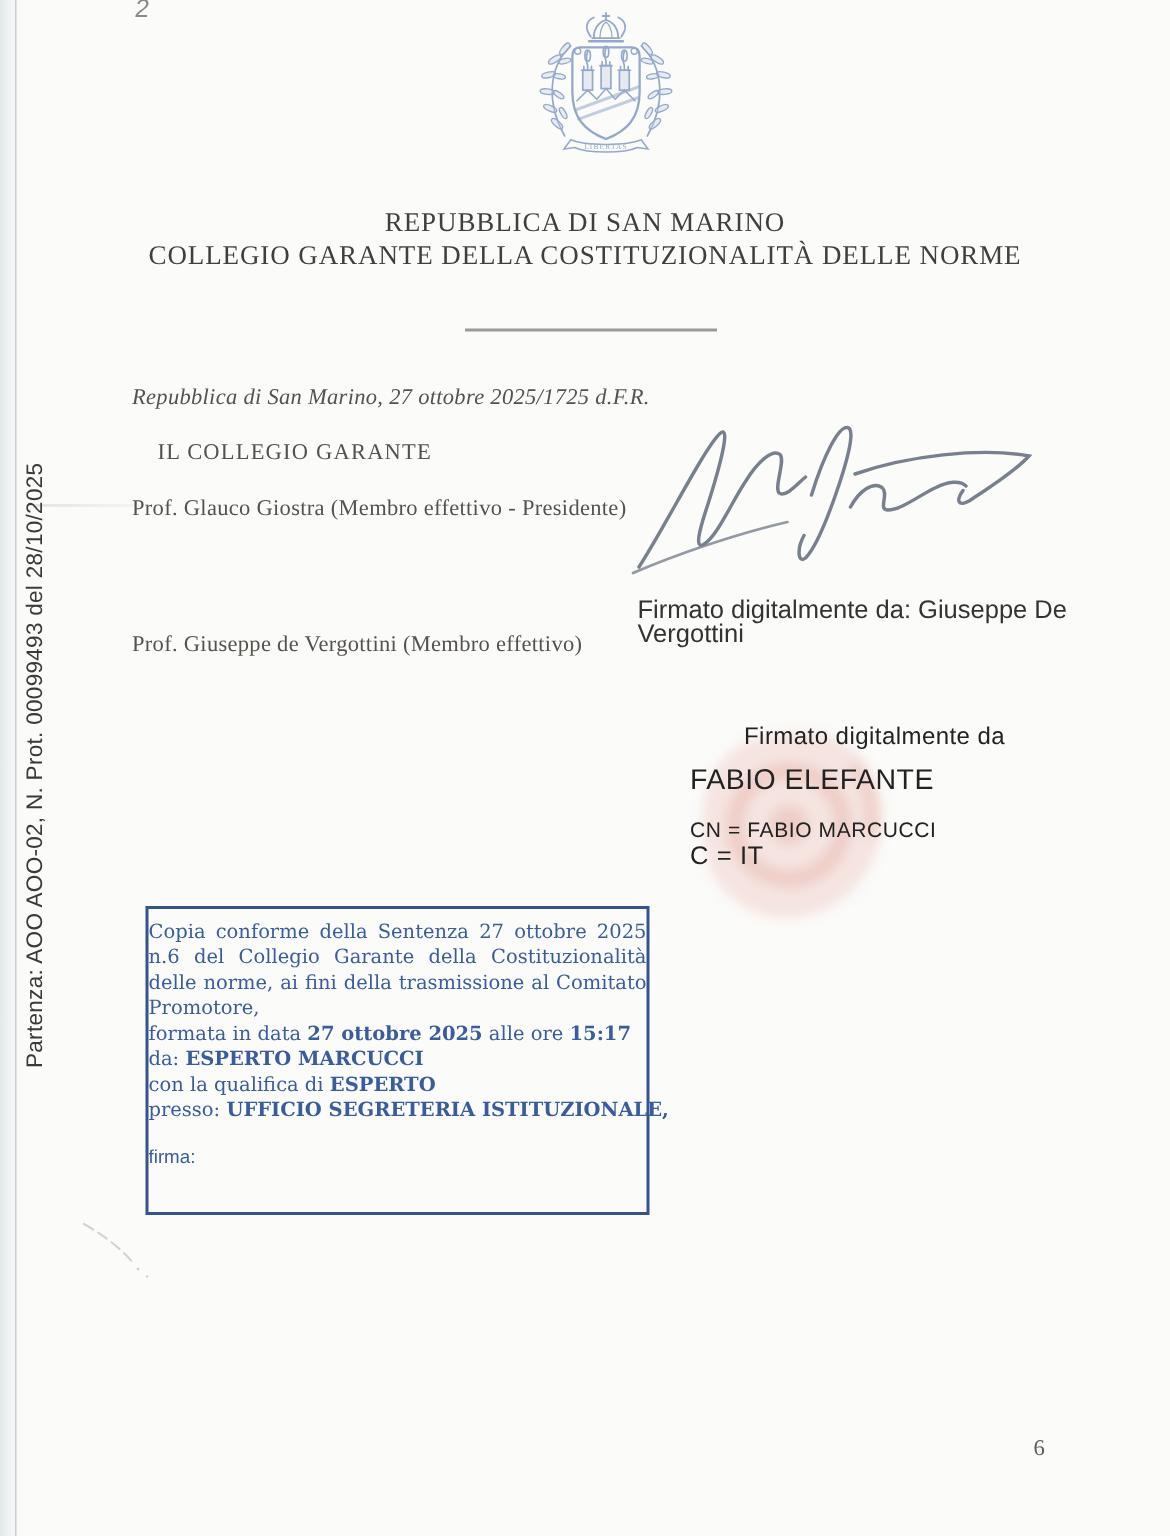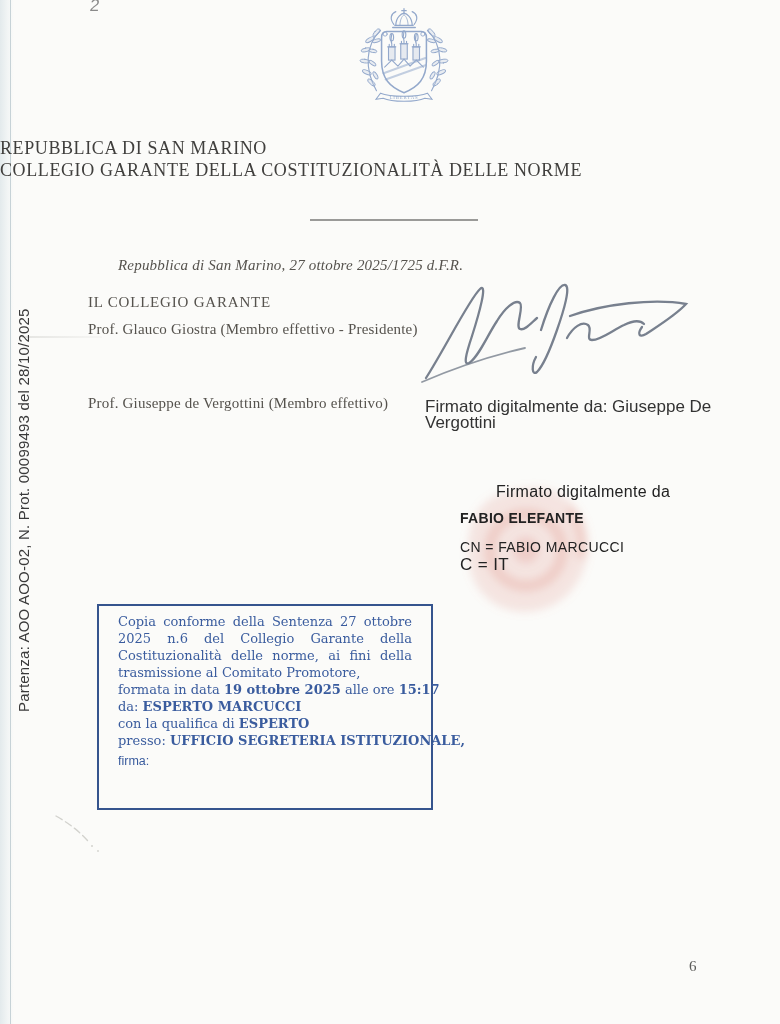--- a/index.html
+++ b/index.html
@@ -12,55 +12,55 @@
   .left-edge-line{position:absolute;left:10px;top:0;bottom:0;width:1px;background:rgba(140,165,175,.45);}
   .corner-mark{position:absolute;left:90px;top:-4px;font-family:"Liberation Sans",sans-serif;
     font-size:17px;color:#8a8a8a;transform:skewX(-8deg);}
   .smudge{position:absolute;left:22px;top:336px;width:80px;height:2px;
     background:linear-gradient(to right,rgba(160,160,155,.25),rgba(160,160,155,.05));}
 
   
   .emblem{position:absolute;left:351px;top:4px;}
 
   
-  .title-block{position:absolute;left:0;right:0;top:137px;color:#403f3d;}
+  .title-block{position:absolute;left:0;right:0;top:137px;text-align:center;color:#403f3d;}
   .title-line{font-size:18px;letter-spacing:.6px;line-height:22px;}
   .divider{position:absolute;left:310px;top:219px;width:168px;height:2px;background:#9a9a98;}
 
   
   .doc-text{position:absolute;left:88px;font-size:15px;color:#55524d;letter-spacing:.2px;}
-  .dateline{top:257px;font-style:italic;margin-left:30px;}
-  .college{top:294px;letter-spacing:.8px;}
-  .member1{top:321px;}
-  .member2{top:395px;text-align:center;}
+  .dateline{top:257px;font-style:italic;}
+  .college{top:294px;letter-spacing:.8px;margin-left:17px;}
+  .member1{top:331px;}
+  .member2{top:422px;text-align:center;}
   .member3{top:477px;}
 
   
   .hand-sig{position:absolute;left:420px;top:278px;}
 
   
   .dsig-verg{position:absolute;left:425px;top:399px;font-family:"Liberation Sans",sans-serif;
     font-size:17px;line-height:15.5px;color:#333;}
 
   
   .stamp{position:absolute;left:448px;top:470px;z-index:0;}
   .dsig-elef{position:absolute;left:460px;top:483px;z-index:1;font-family:"Liberation Sans",sans-serif;color:#222;}
   .dsig-elef .l1{font-size:16px;letter-spacing:.3px;margin-left:36px;}
-  .dsig-elef .nm{font-size:14px;font-weight:bold;margin-top:9px;letter-spacing:.3px;}
+  .dsig-elef .nm{font-size:19px;font-weight:normal;margin-top:9px;letter-spacing:.3px;}
   .dsig-elef .cn{font-size:14px;margin-top:13px;letter-spacing:.4px;}
   .dsig-elef .c{font-size:17px;letter-spacing:.4px;}
 
   
   .cert-box{position:absolute;left:97px;top:604px;width:336px;height:206px;box-sizing:border-box;
-    border:2.5px solid #35548e;padding:7px 19px;color:#3a5c9e;
+    border:2.5px solid #35548e;padding:7px 0;color:#3a5c9e;
     font-family:"DejaVu Serif",serif;font-size:13px;line-height:17px;}
   .cert-box .para{text-align:justify;margin:0;}
   .cert-box .ln{white-space:nowrap;}
   .cert-box b{font-weight:bold;}
-  .firma{margin-top:4px;font-family:"Liberation Sans",sans-serif;font-size:12.5px;}
+  .firma{margin-top:14px;font-family:"Liberation Sans",sans-serif;font-size:12.5px;}
 
   
   .pen-mark{position:absolute;left:48px;top:808px;}
 
   
   .margin-note{position:absolute;left:15px;top:712px;width:420px;
     transform:rotate(-90deg);transform-origin:0 0;
     font-family:"Liberation Sans",sans-serif;font-size:15px;color:#3a3a3a;letter-spacing:.2px;}
 
   
@@ -182,21 +182,21 @@
   <div class="dsig-elef">
     <div class="l1">Firmato digitalmente da</div>
     <div class="nm">FABIO ELEFANTE</div>
     <div class="cn">CN = FABIO MARCUCCI</div>
     <div class="c">C = IT</div>
   </div>
 
   <div class="cert-box">
     <p class="para">Copia conforme della Sentenza 27 ottobre 2025 n.6 del Collegio Garante della Costituzionalità delle norme, ai fini della trasmissione al Comitato Promotore,</p>
     <div id="cert-lines">
-        <div class="ln"><span>formata in data </span><b>19 ottobre 2025</b><span> alle ore </span><b>15:17</b></div>
+        <div class="ln"><span>formata in data </span><b>27 ottobre 2025</b><span> alle ore </span><b>15:17</b></div>
         <div class="ln"><span>da: </span><b>ESPERTO MARCUCCI</b></div>
         <div class="ln"><span>con la qualifica di </span><b>ESPERTO</b></div>
         <div class="ln"><span>presso: </span><b>UFFICIO SEGRETERIA ISTITUZIONALE,</b></div>
       </div>
     <div class="firma">firma:</div>
   </div>
 
   <svg class="pen-mark" width="70" height="50" viewBox="0 0 70 50" fill="none" stroke="#c9c9c4" stroke-width="1.4" stroke-linecap="round" opacity="0.8">
     <path d="M8,8 C22,16 32,24 40,33" stroke-dasharray="7 4"></path>
     <circle cx="44" cy="38" r="1" fill="#c9c9c4" stroke="none"></circle>

